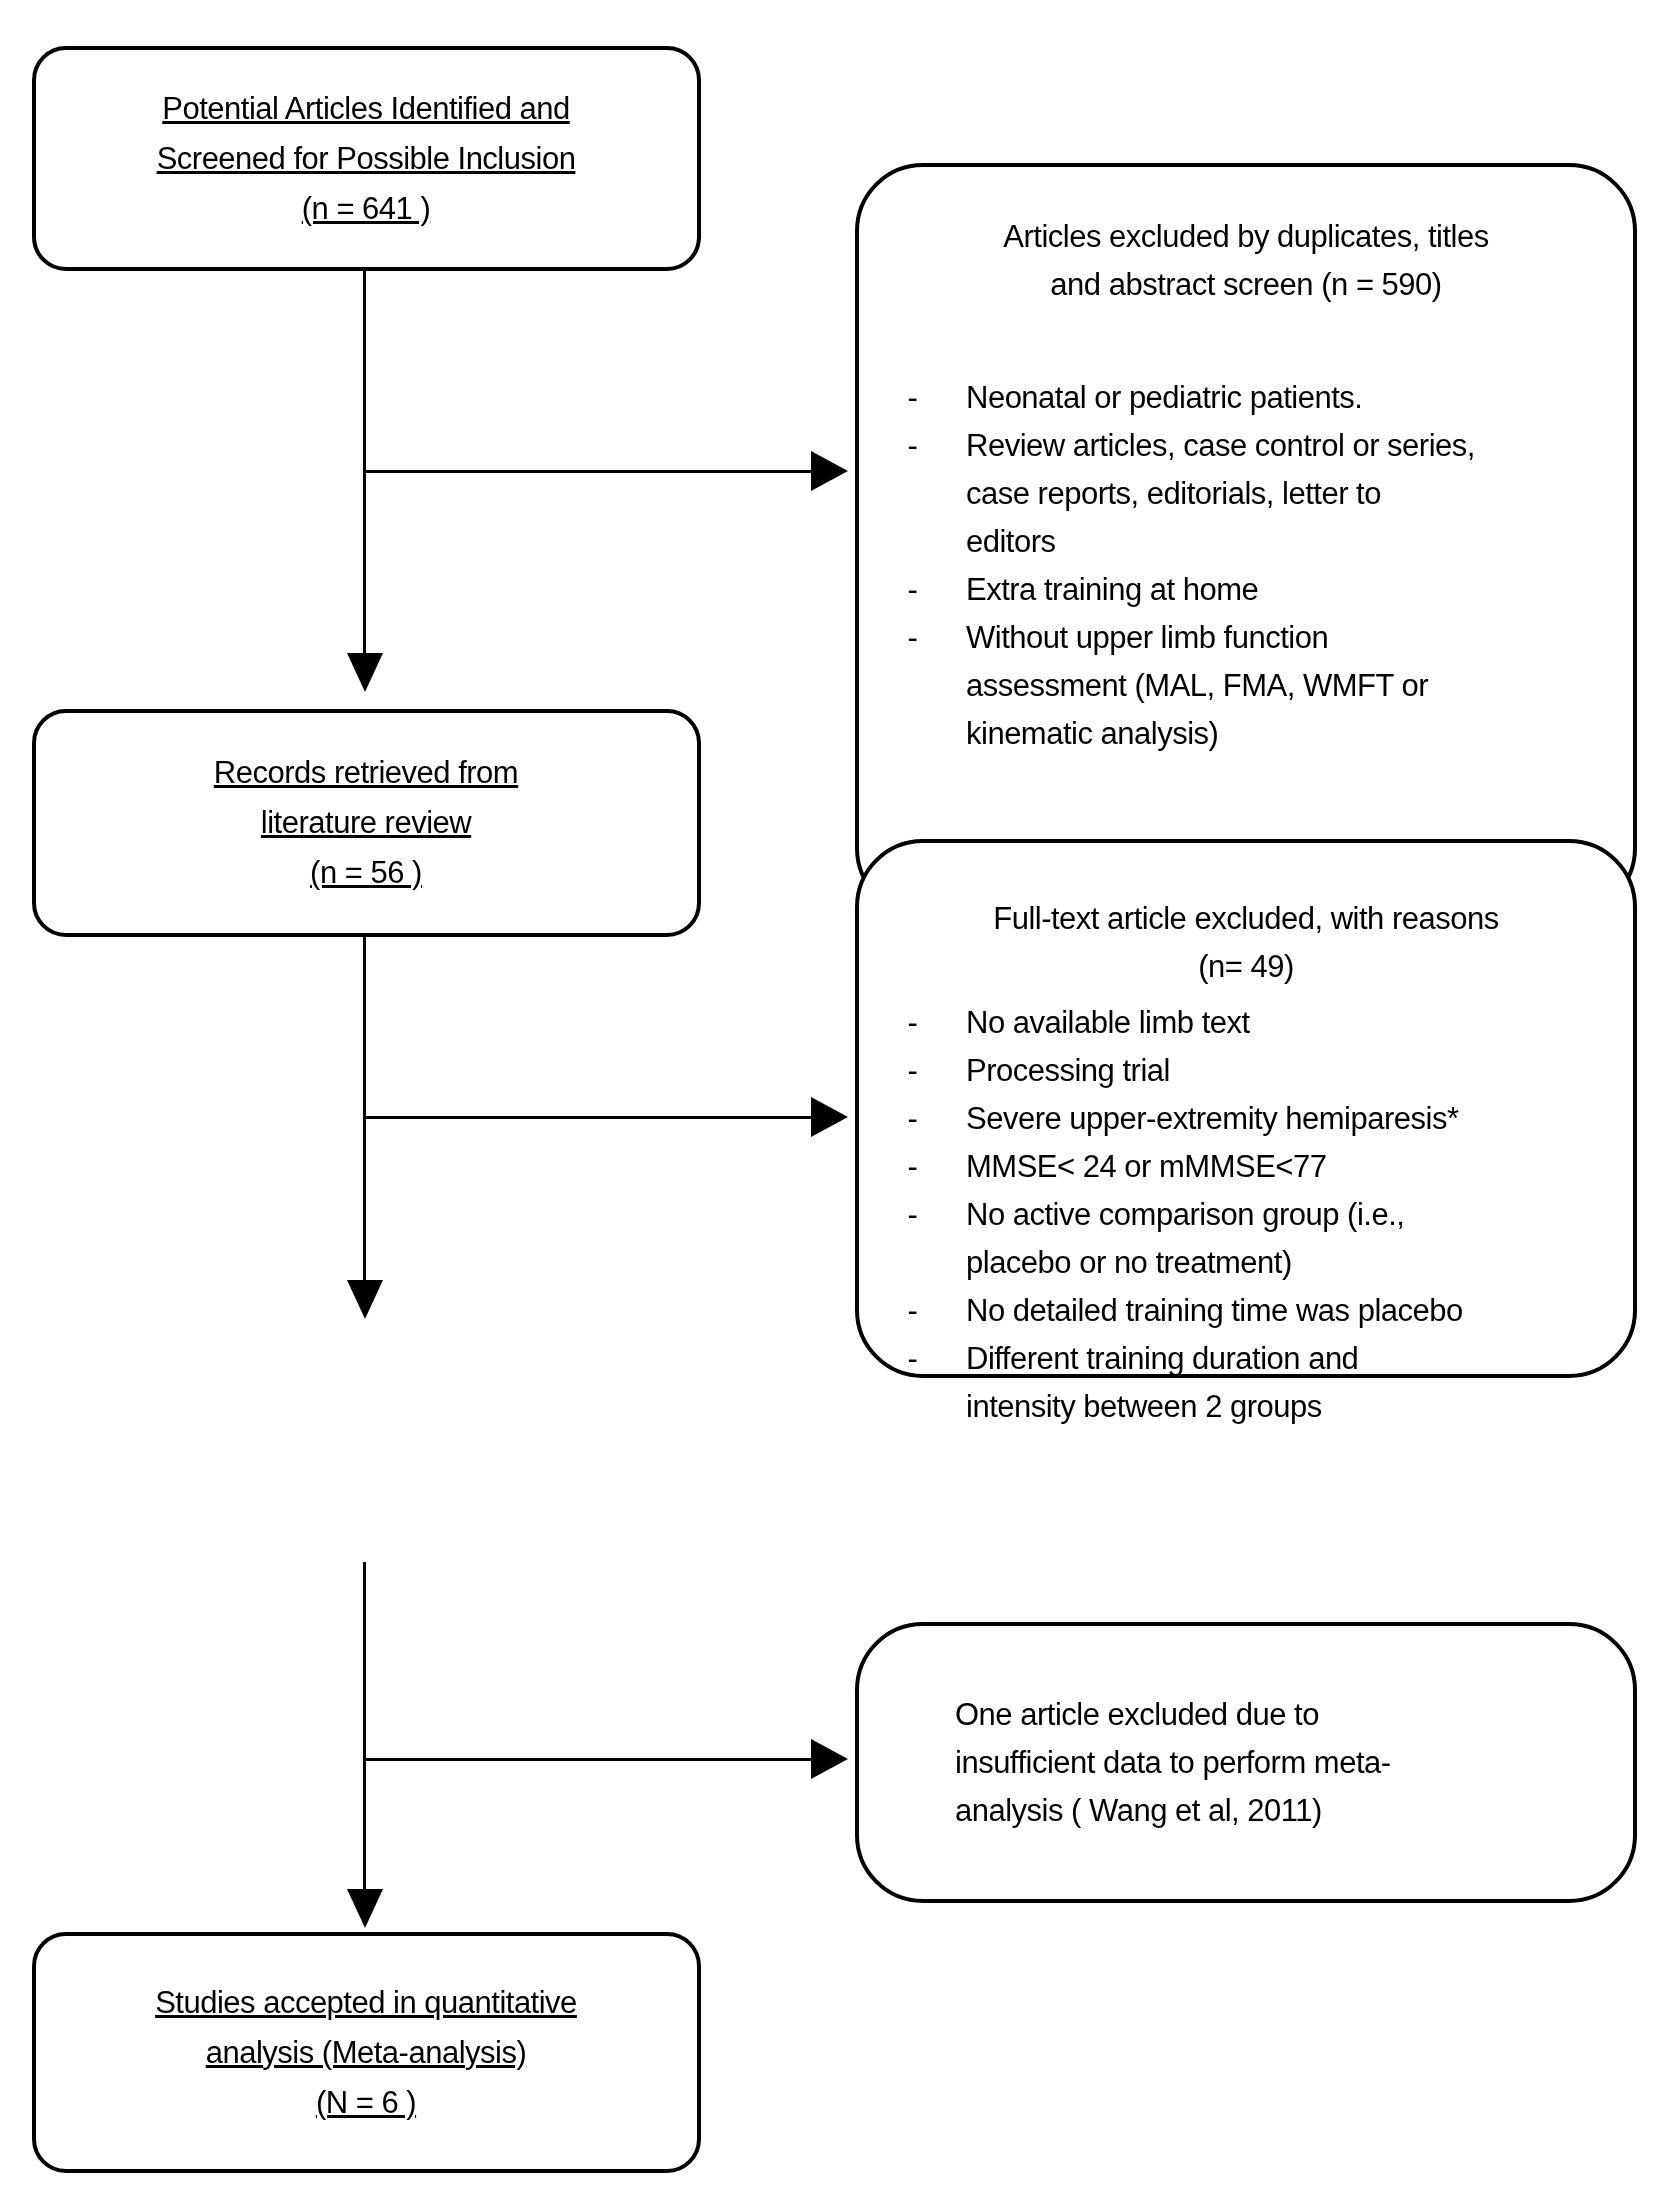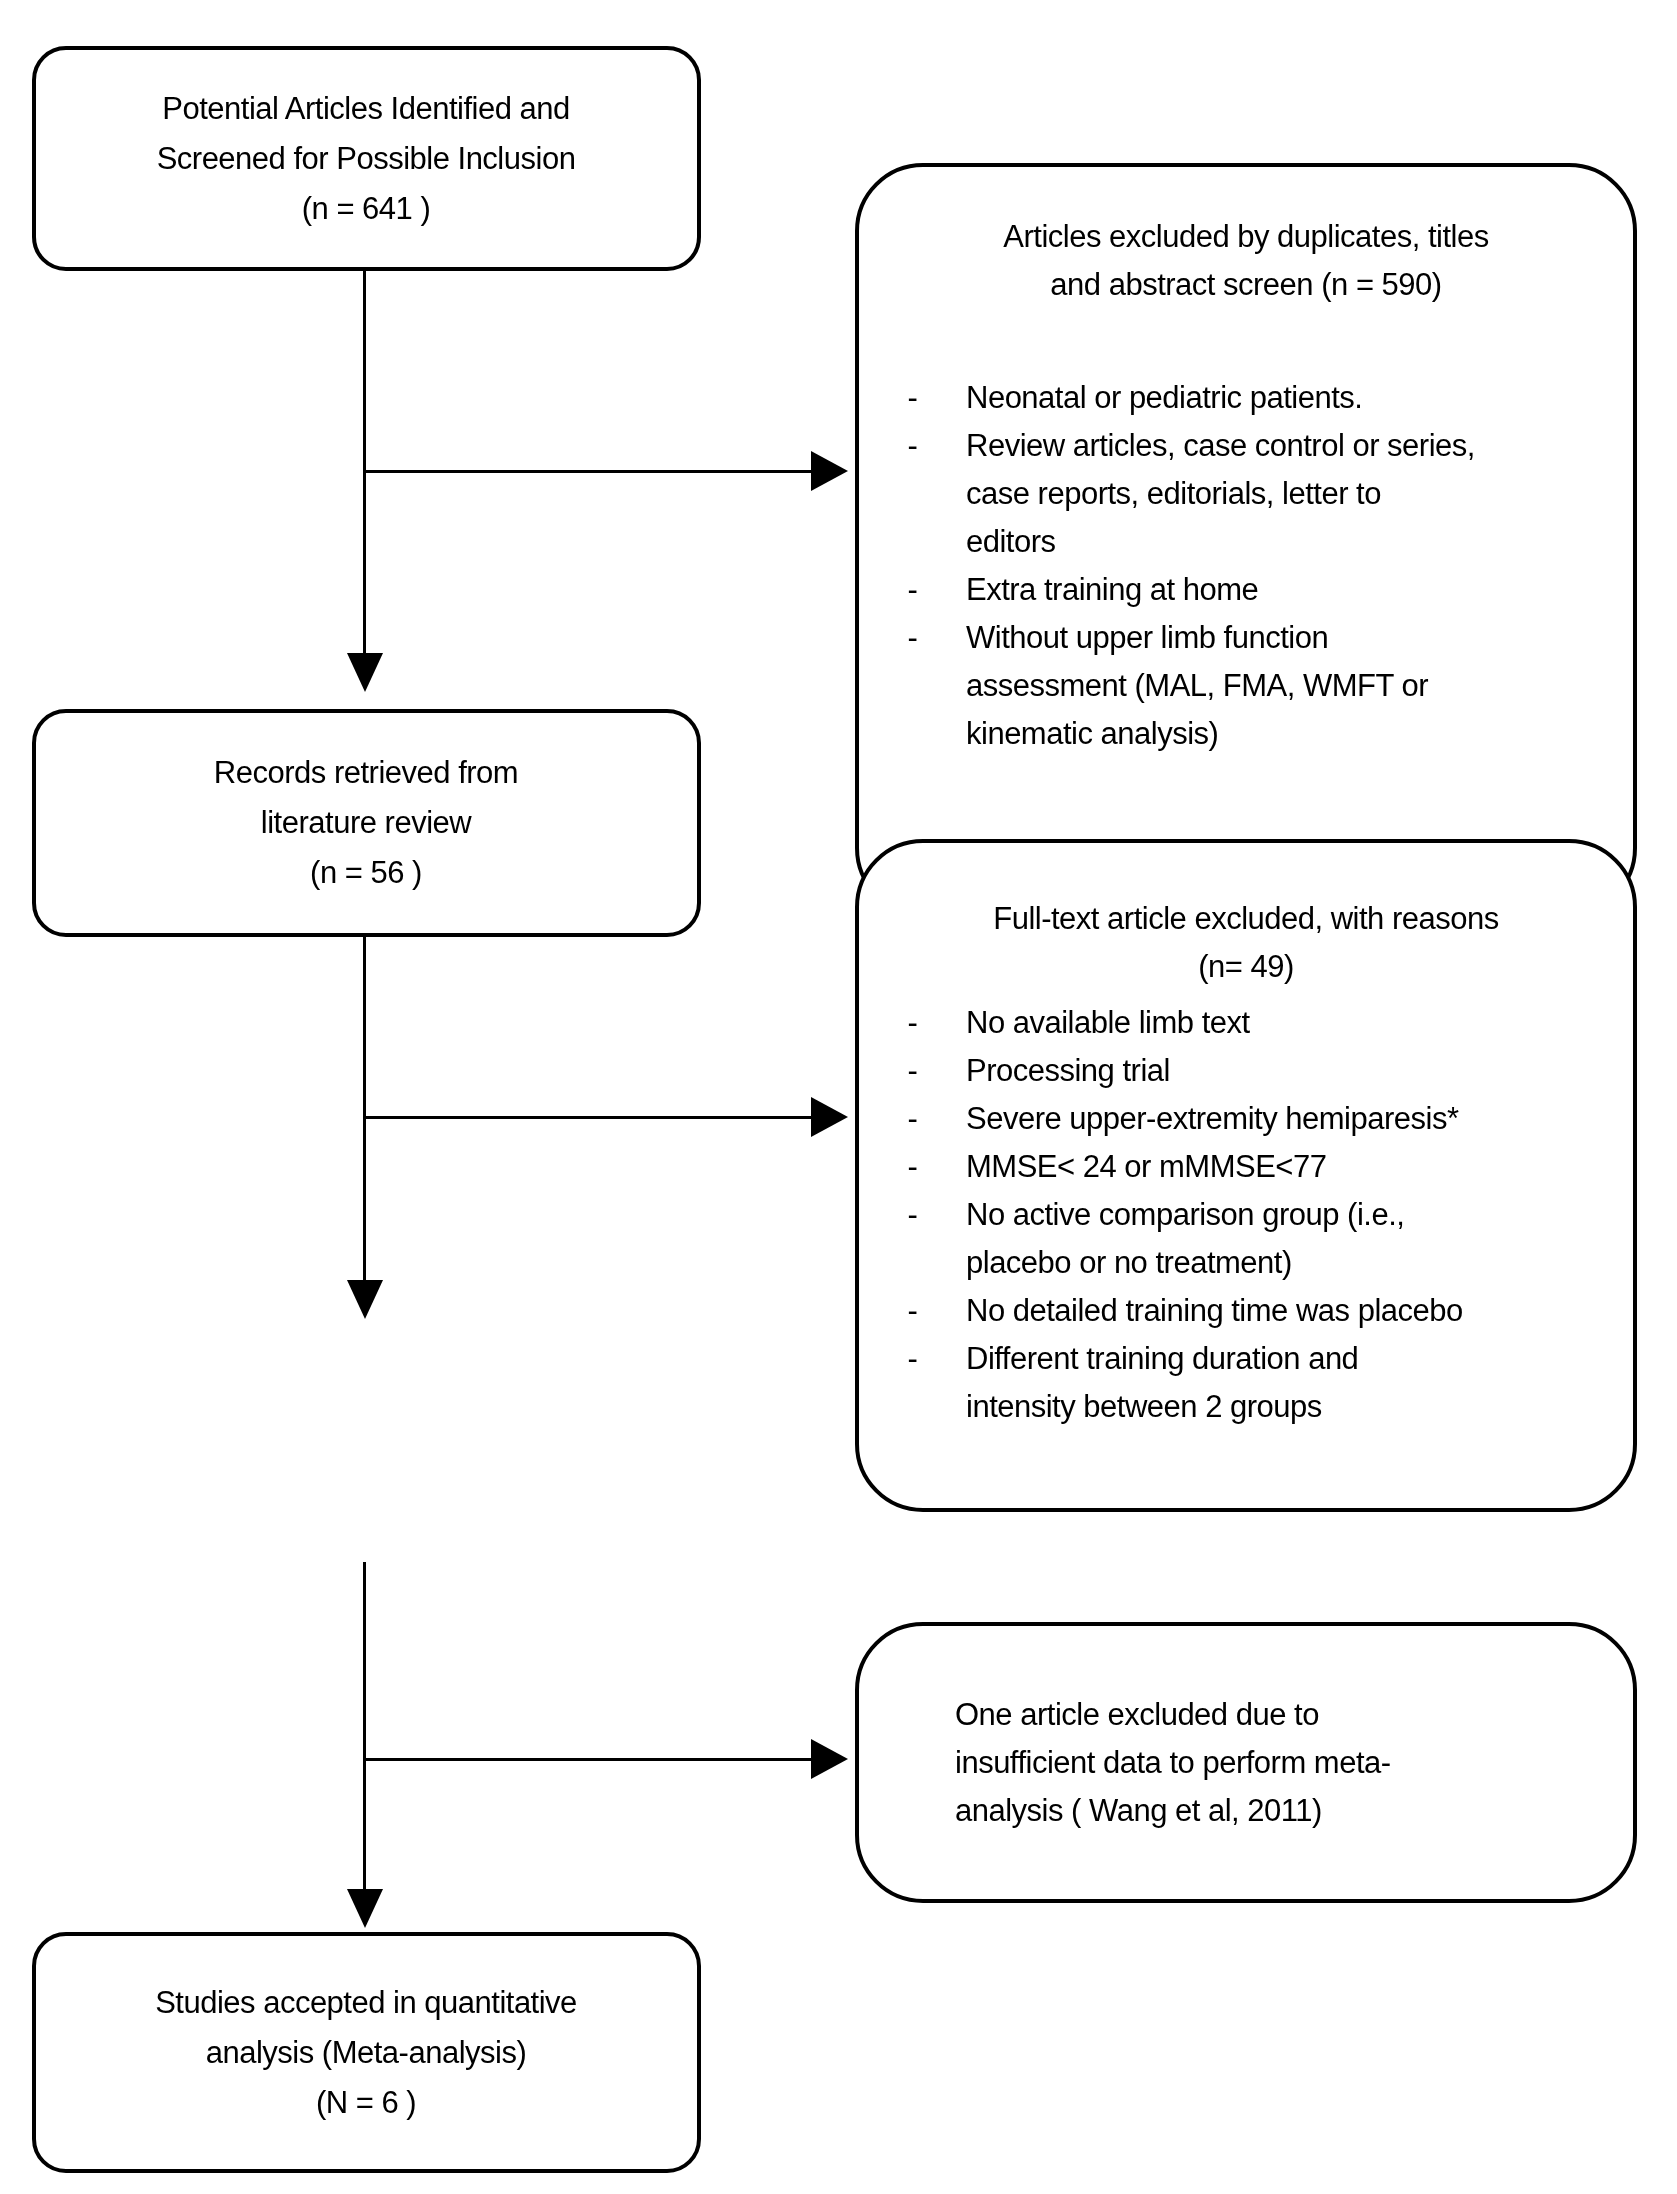--- a/index.html
+++ b/index.html
@@ -19,20 +19,21 @@
     background: #ffffff;
   }
   .box-left {
     left: 31.5px;
     width: 669px;
     border-radius: 34px;
     display: flex;
     align-items: center;
     justify-content: center;
     text-align: center;
+    text-decoration: underline;
   }
   .box-right {
     left: 855px;
     width: 782px;
     border-radius: 68px;
   }
   .flow-text {
     font-size: 31px;
     line-height: 50px;
     white-space: pre-line;
@@ -129,21 +130,21 @@
       </div>
       <div class="bullet">
         <span class="dash">-</span>
         <span class="btext">Without upper limb function
 assessment (MAL, FMA, WMFT or
 kinematic analysis)</span>
       </div>
     </div>
   </div>
 
-  <div class="box box-right" style="top:839px; height:673px; padding-top:52px;">
+  <div class="box box-right" style="top:839px; height:539px; padding-top:52px;">
     <div class="rtitle">Full-text article excluded, with reasons
 (n= 49)</div>
     <div class="bullets" style="margin-top:7.6px;">
       <div class="bullet">
         <span class="dash">-</span>
         <span class="btext">No available limb text</span>
       </div>
       <div class="bullet">
         <span class="dash">-</span>
         <span class="btext">Processing trial</span>

